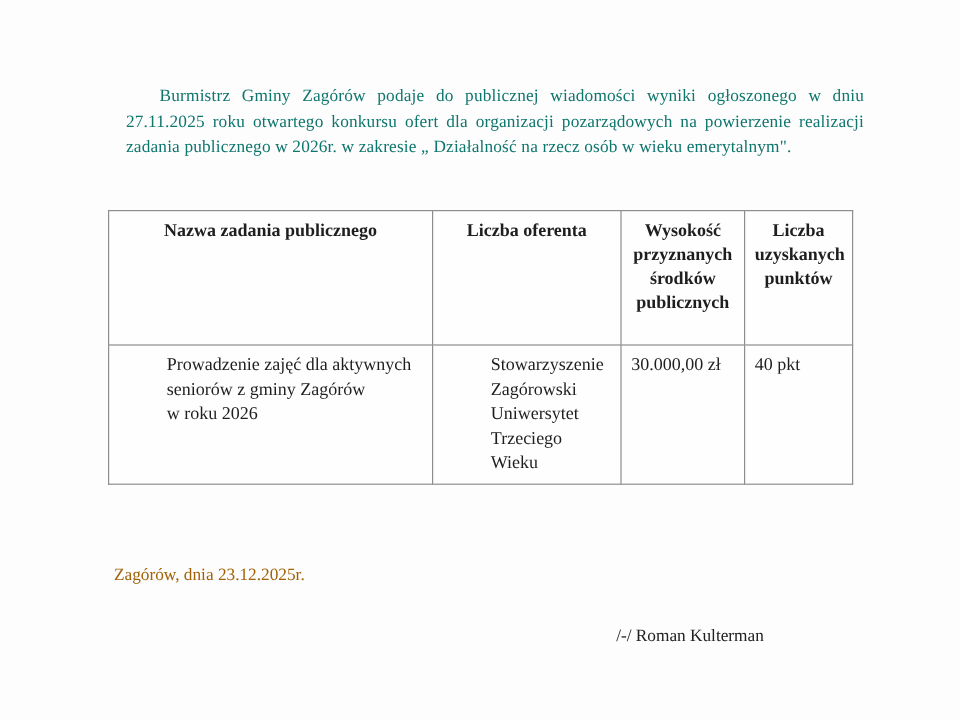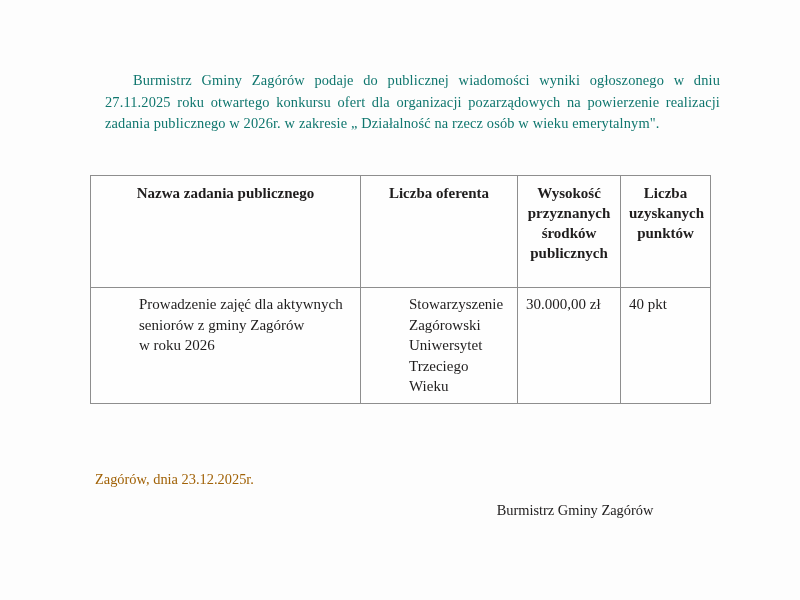--- a/index.html
+++ b/index.html
@@ -148,16 +148,16 @@
         </td>
         <td class="num">30.000,00 zł</td>
         <td class="num">40 pkt</td>
       </tr>
     </tbody>
   </table>
 
   <div class="place-date">Zagórów, dnia 23.12.2025r.</div>
 
   <div class="signature">
-    <span class="sig-role">Burmistrz Gminy Zagórów</span>
+    <span class="sig-name">/-/ Roman Kulterman</span>
   </div>
 
 </div>
 
 </body></html>

